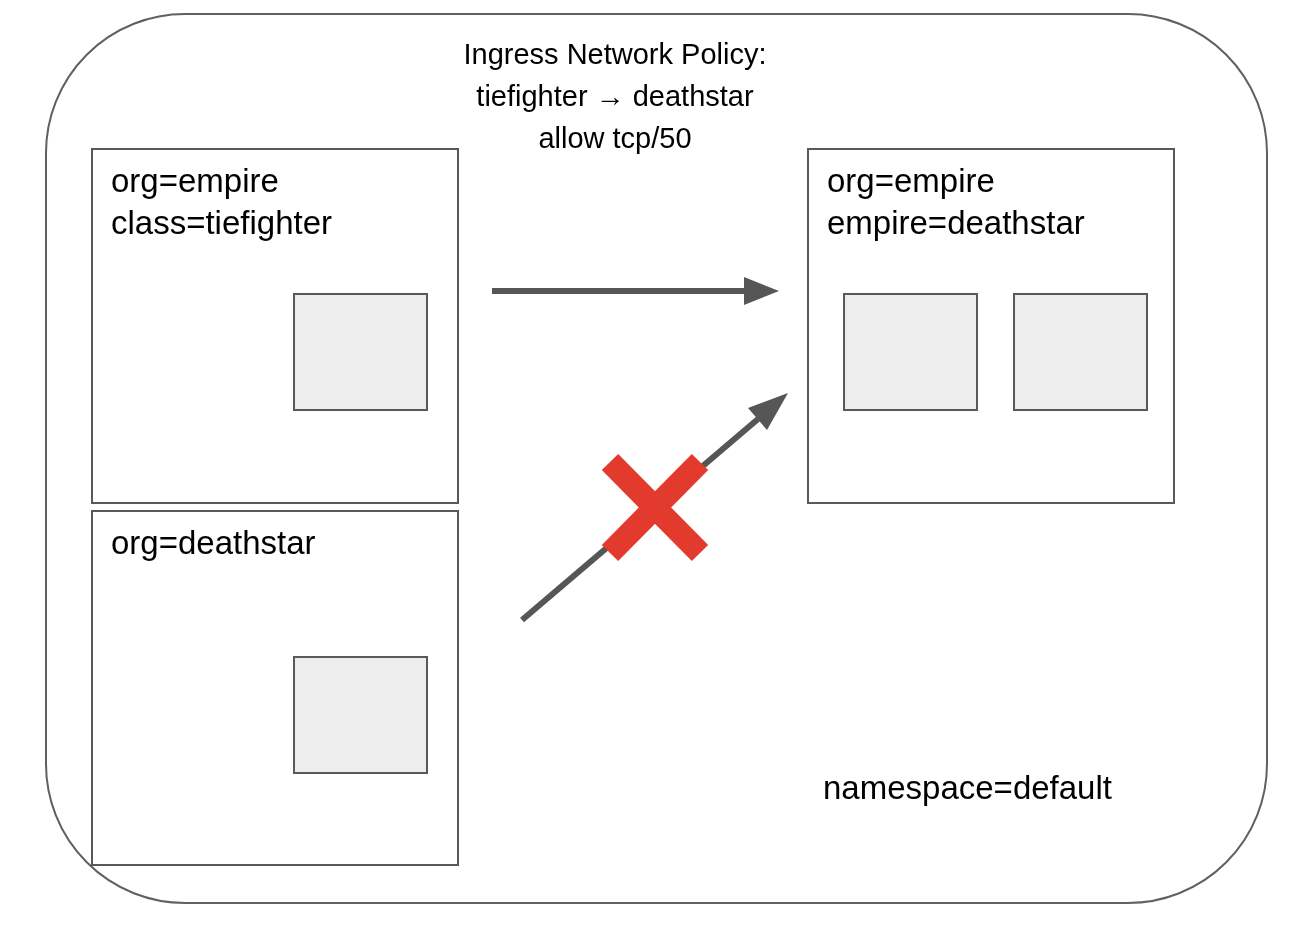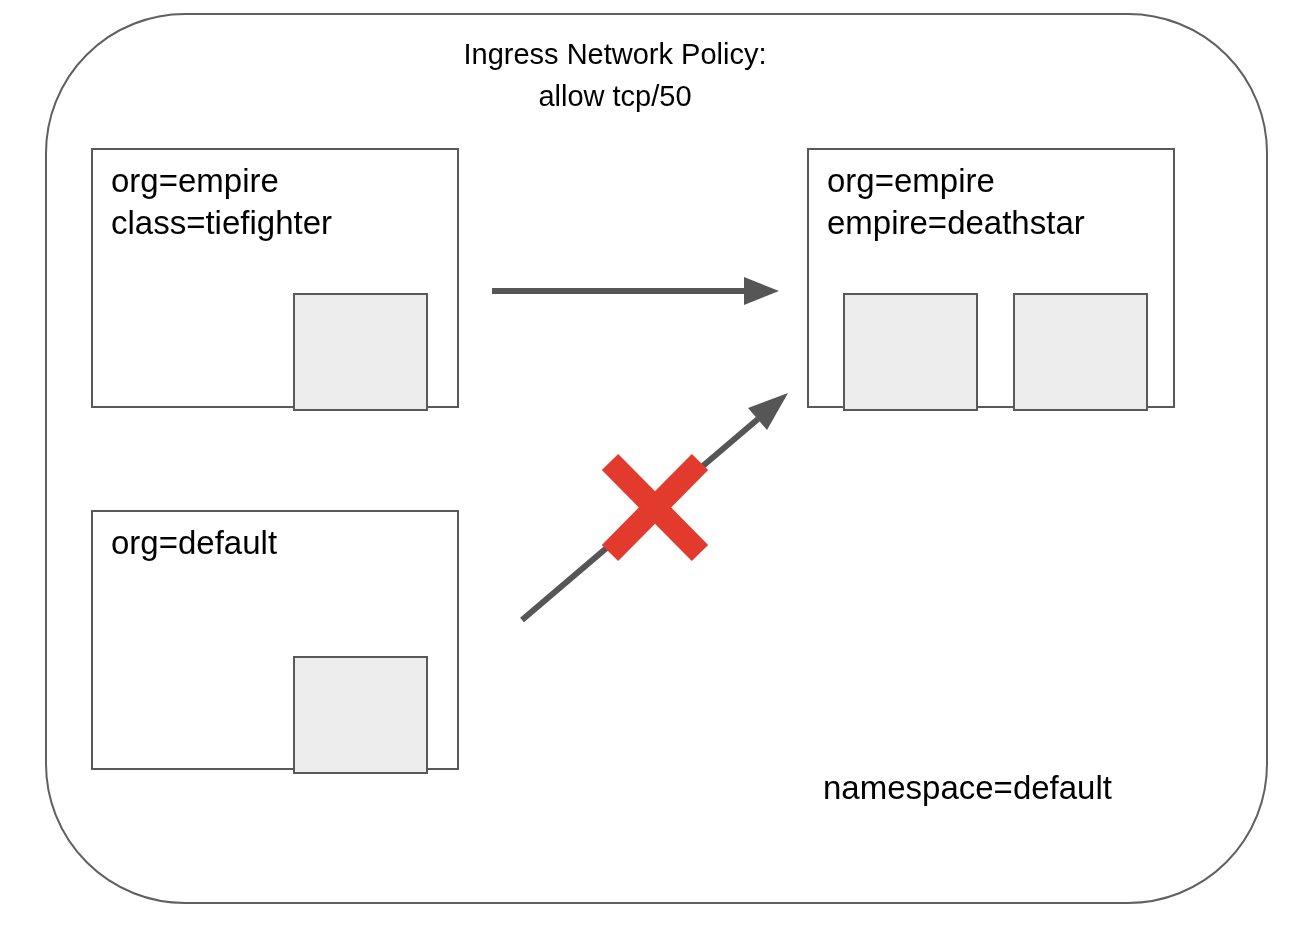--- a/index.html
+++ b/index.html
@@ -26,21 +26,21 @@
     left: 390px; top: 33px;
     width: 450px;
     text-align: center;
     font-size: 29px;
     line-height: 42px;
     color: #000000;
     white-space: nowrap;
   }
   .node-box {
     position: absolute;
-    width: 368px; height: 260px;
+    width: 368px; height: 356px;
     border: 2px solid #595959;
     box-sizing: border-box;
     background: #ffffff;
     padding-left: 35px;
   }
   .node-tiefighter { left: 91px; top: 148px; }
   .node-xwing      { left: 91px; top: 510px; }
   .node-deathstar  { left: 807px; top: 148px; }
   .node-labels {
     position: absolute;
@@ -76,34 +76,35 @@
 </style>
 </head>
 <body>
 
 <div class="stage">
 
   <div class="namespace-boundary"></div>
 
   <div class="diagram-title">
     <div>Ingress Network Policy:</div>
+    <div>tiefighter → deathstar</div>
     <div>allow tcp/50</div>
   </div>
 
   <div class="node-box node-tiefighter">
     <div class="node-labels">
       <div>org=empire</div>
       <div>class=tiefighter</div>
     </div>
     <div class="pod pod-1"></div>
   </div>
 
   <div class="node-box node-xwing">
     <div class="node-labels">
-      <div>org=default</div>
+      <div>org=deathstar</div>
     </div>
     <div class="pod pod-1"></div>
   </div>
 
   <div class="node-box node-deathstar">
     <div class="node-labels">
       <div>org=empire</div>
       <div>empire=deathstar</div>
     </div>
     <div class="pod pod-1"></div>

